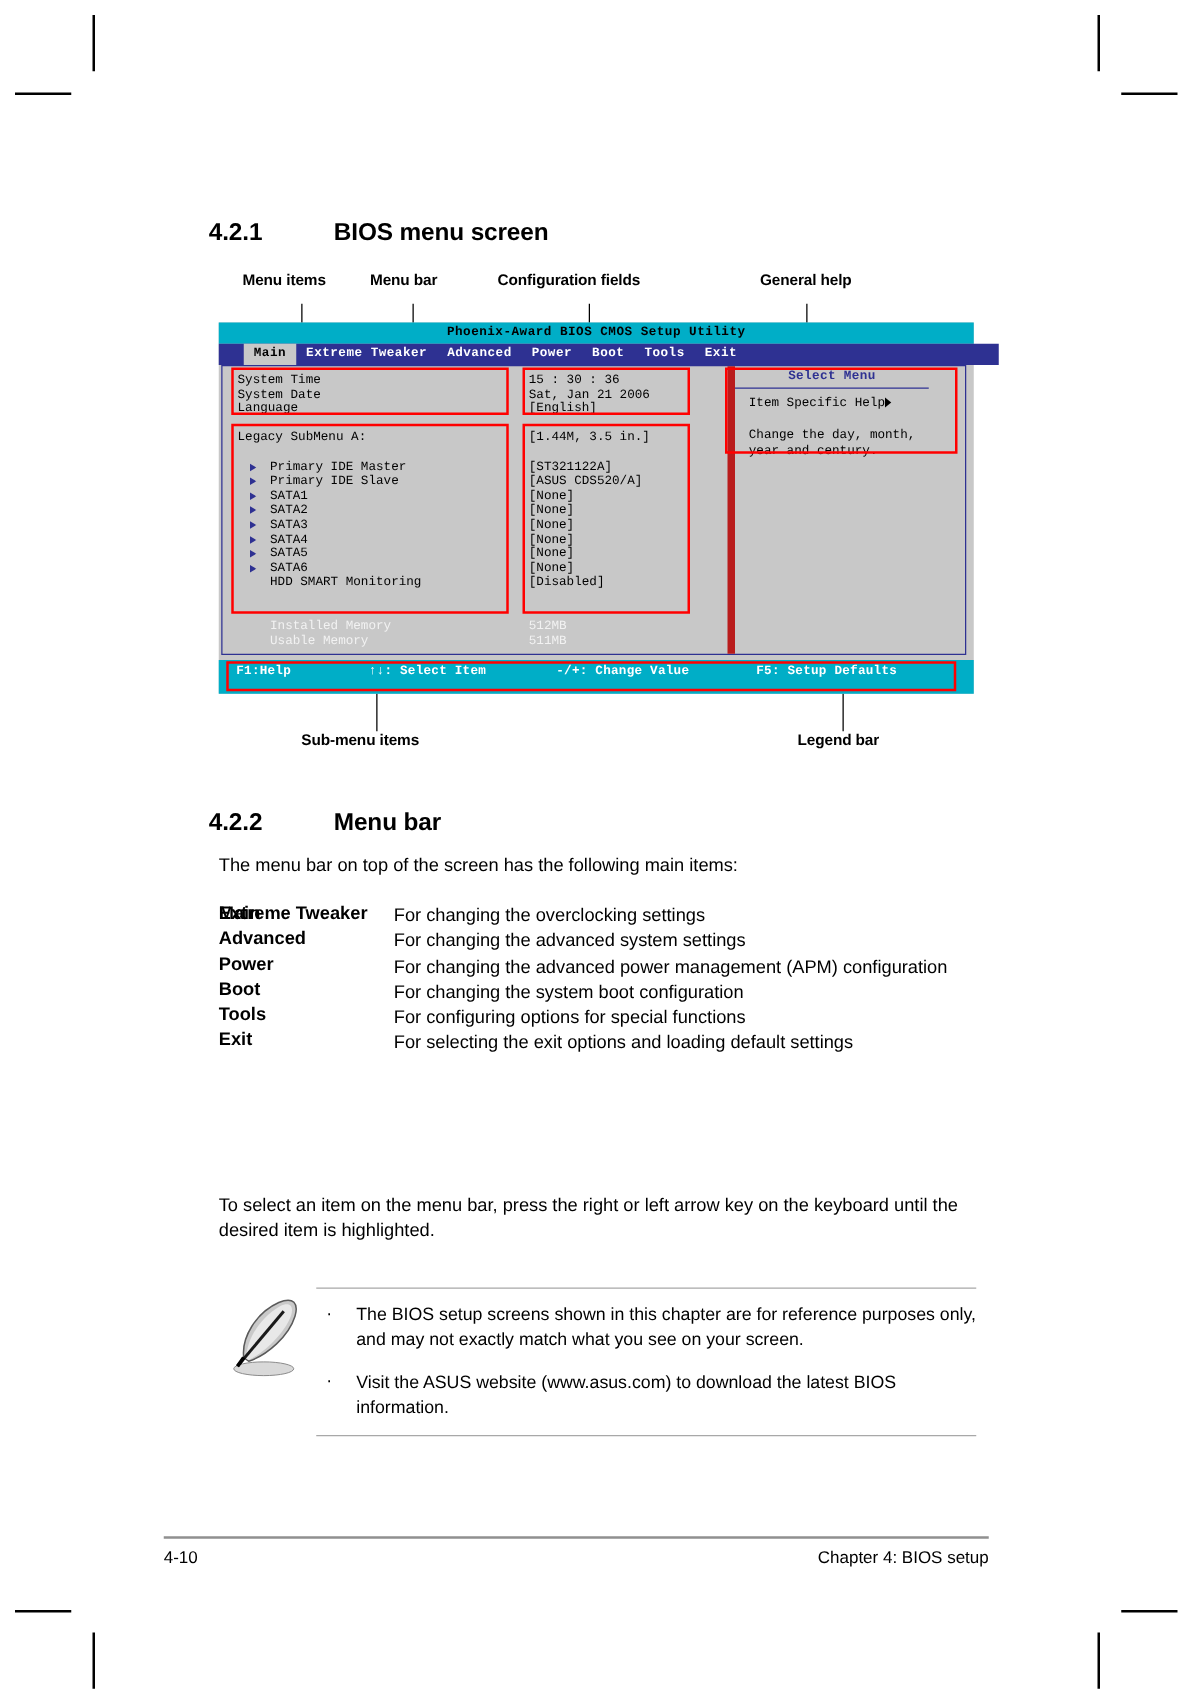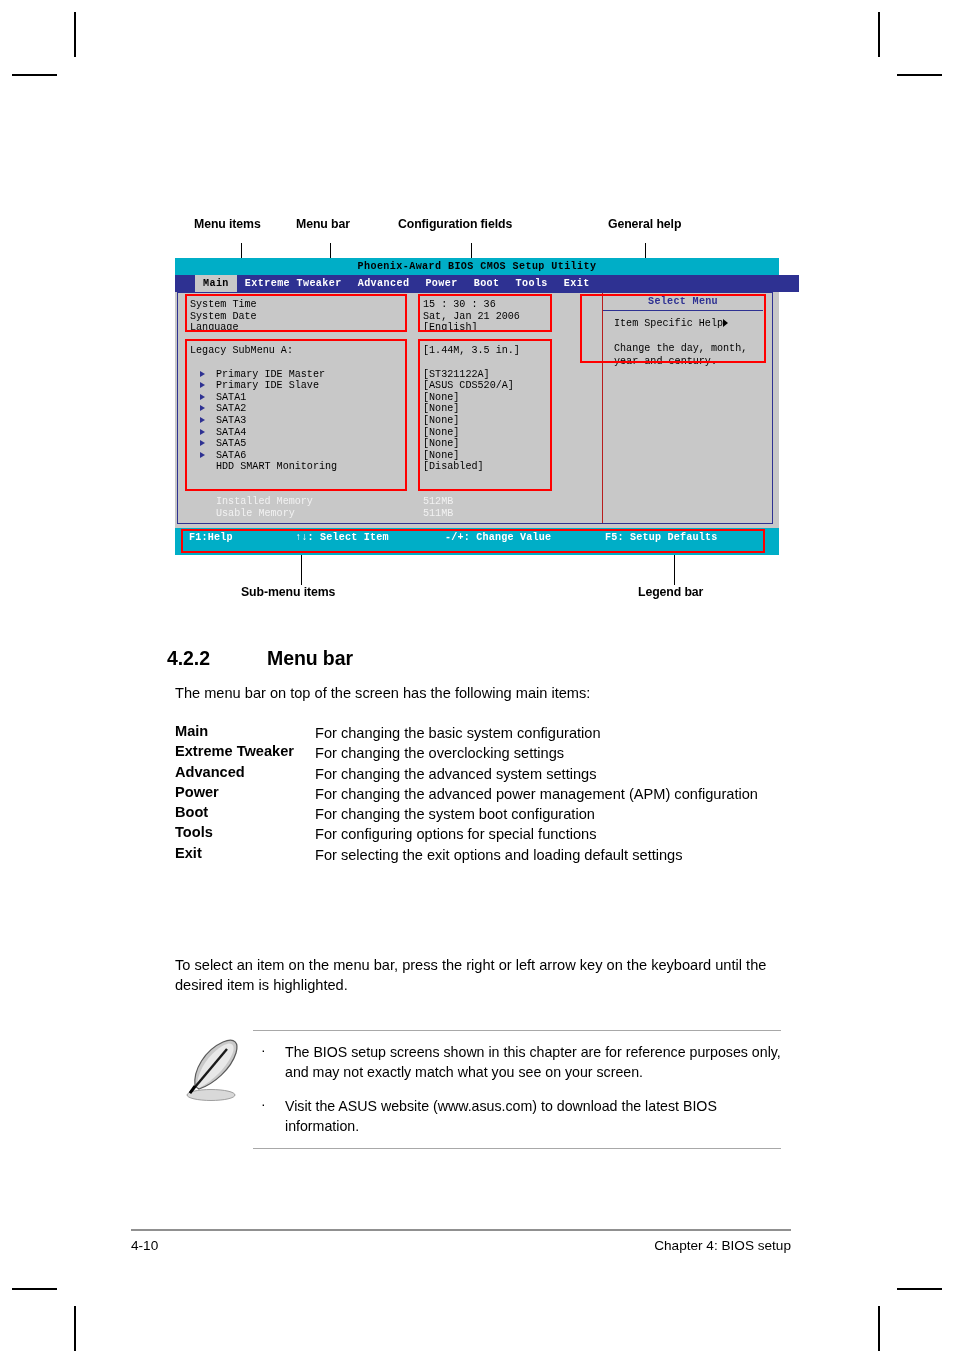--- a/index.html
+++ b/index.html
@@ -114,22 +114,22 @@
   .items-col .spacer { height: 11.6px; }
 
   
   .vals-col { position: absolute; left: 245px; top: 6px; width: 180px; }
   .vals-col .row { height: 11.6px; white-space: nowrap; }
   .vals-col .row.dim { color: #f2f2f2; }
   .vals-col .spacer { height: 11.6px; }
 
   
   .help-col {
-    position: absolute; left: 424px; top: 0px; width: 161px; height: 230px;
-    border-left: 1px solid #b91c1c;
+    position: absolute; left: 404px; top: 0px; width: 161px; height: 230px;
+    border-left: 6px solid #b91c1c;
     box-sizing: border-box;
   }
   .help-title {
     color: #2e3192; font-weight: bold; text-align: center;
     line-height: 17px; height: 17px;
     border-bottom: 1px solid #2e3192;
     letter-spacing: 0.3px;
   }
   .help-body { padding: 7px 0 0 11px; }
   .help-body .row { height: 12.6px; white-space: nowrap; position: relative; }
@@ -186,20 +186,23 @@
 
   <div class="crop v" style="left:74px;  top:12px;"></div>
   <div class="crop h" style="left:12px;  top:74px;"></div>
   <div class="crop v" style="left:878px; top:12px;"></div>
   <div class="crop h" style="left:897px; top:74px;"></div>
   <div class="crop v" style="left:74px;  top:1306px;"></div>
   <div class="crop h" style="left:12px;  top:1288px;"></div>
   <div class="crop v" style="left:878px; top:1306px;"></div>
   <div class="crop h" style="left:897px; top:1288px;"></div>
 
+  <div class="sec-head" style="left:167px; top:175px;">
+    <span class="num">4.2.1</span><span>BIOS menu screen</span>
+  </div>
 
   <div class="callout" style="left:194px; top:217px;">Menu items</div>
   <div class="callout" style="left:296px; top:217px;">Menu bar</div>
   <div class="callout" style="left:398px; top:217px;">Configuration fields</div>
   <div class="callout" style="left:608px; top:217px;">General help</div>
 
   <div class="leader" style="left:241px; top:243px; height:62px;"></div>
   <div class="leader" style="left:330px; top:243px; height:47px;"></div>
   <div class="leader" style="left:471px; top:243px; height:70px;"></div>
   <div class="leader" style="left:645px; top:243px; height:62px;"></div>
@@ -291,21 +294,20 @@
 
   <div class="sec-head" style="left:167px; top:647px;">
     <span class="num">4.2.2</span><span>Menu bar</span>
   </div>
 
   <div class="para" style="top:683px;">The menu bar on top of the screen has the following main items:</div>
 
   <div class="deflist" id="defList" style="top:723px;">
       <div class="def-row">
         <div class="def-term">Main</div>
-        <div class="def-desc">For changing the basic system configuration</div>
       </div>
       <div class="def-row">
         <div class="def-term">Extreme Tweaker</div>
         <div class="def-desc">For changing the overclocking settings</div>
       </div>
       <div class="def-row">
         <div class="def-term">Advanced</div>
         <div class="def-desc">For changing the advanced system settings</div>
       </div>
       <div class="def-row">

